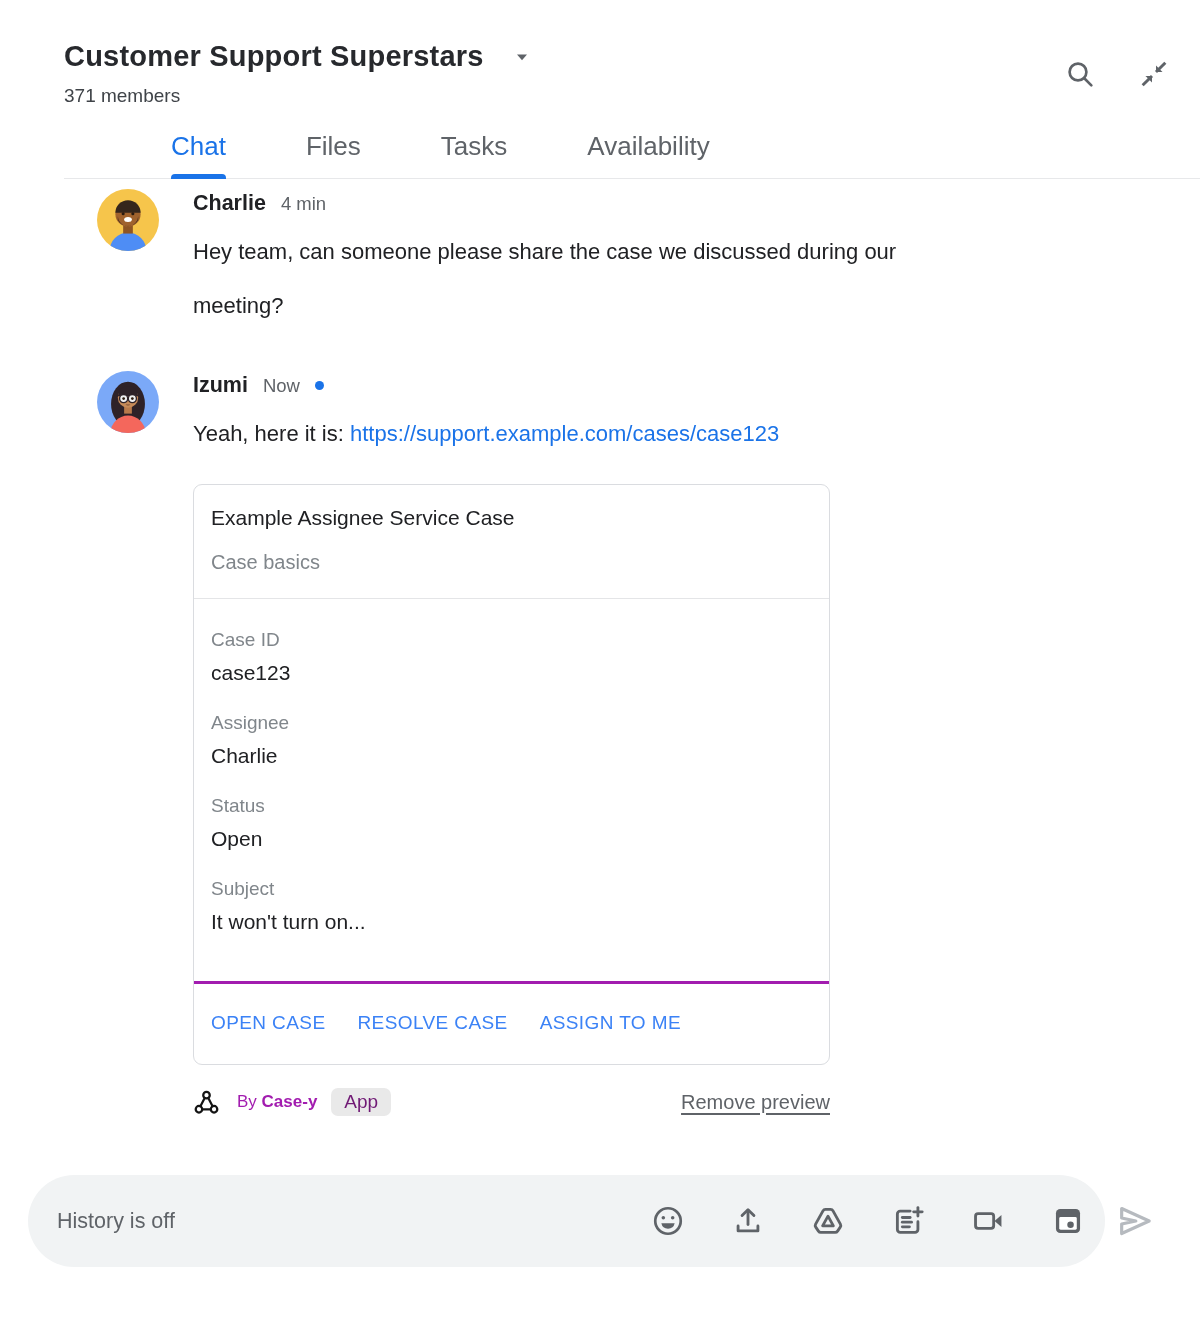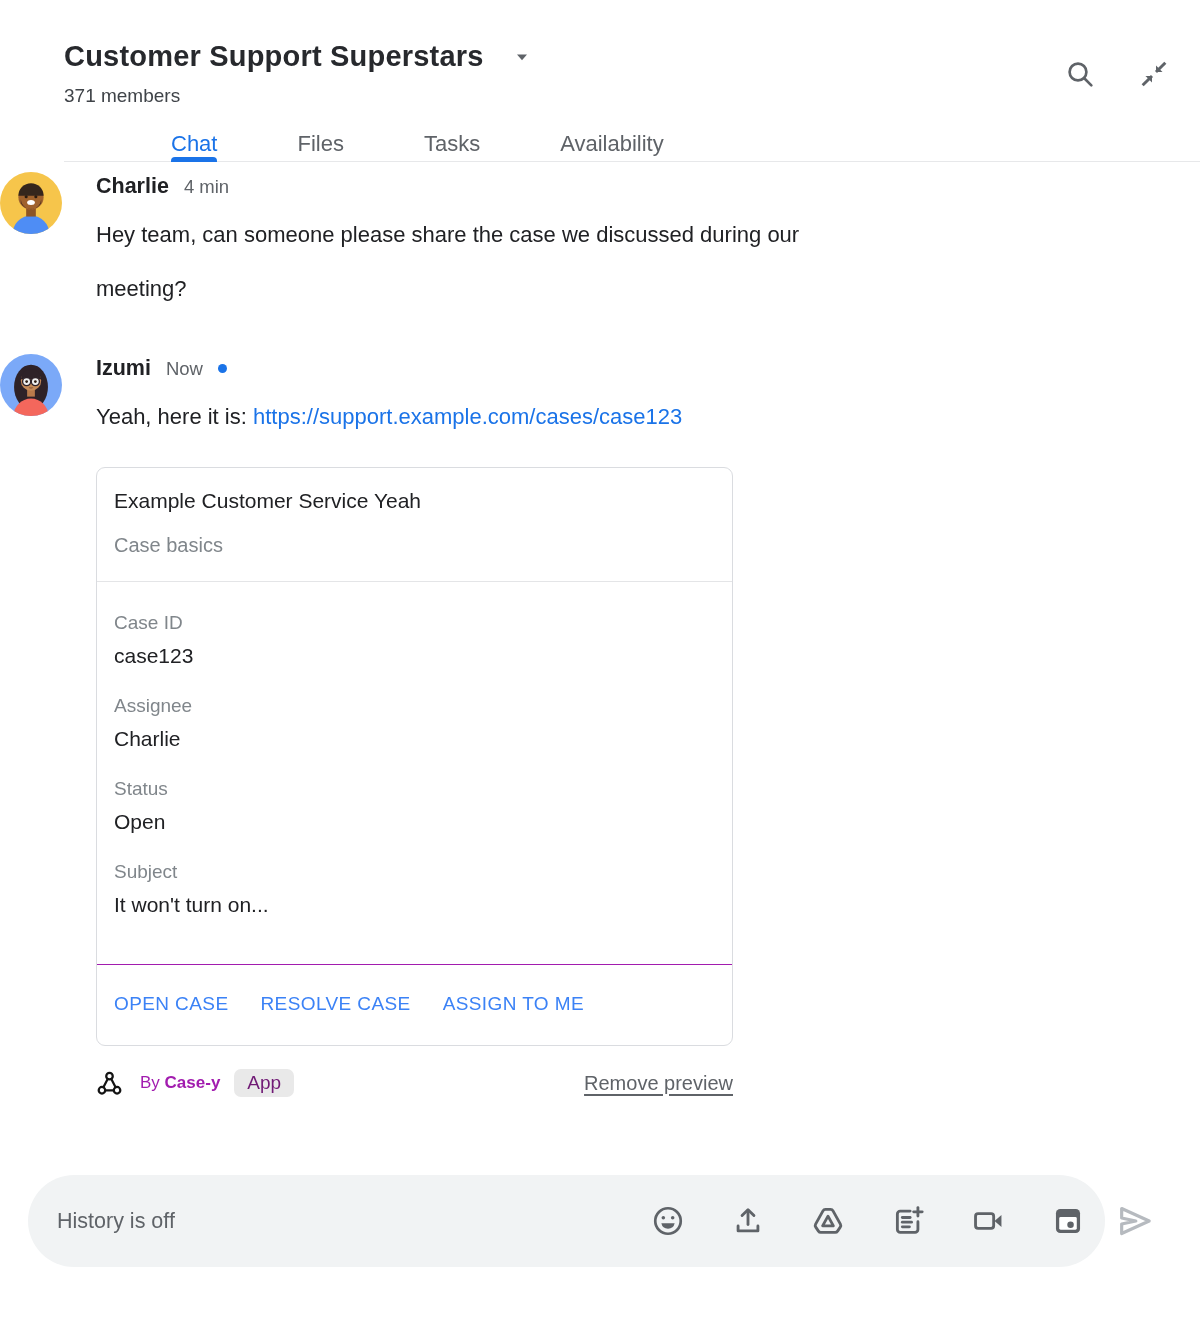--- a/index.html
+++ b/index.html
@@ -9,44 +9,44 @@
   
   .header { padding:20px 0 0 64px; position:relative; }
   .title-row { display:flex; align-items:center; gap:28px; cursor:pointer; }
   .room-title { font-size:29px; font-weight:600; color:#27292d; letter-spacing:.2px; }
   .caret-icon { width:20px; height:20px; }
   .members { margin-top:12px; font-size:19px; color:#3f4348; }
   .header-icons { position:absolute; top:38px; right:30px; display:flex; gap:42px; }
   .hicon { width:32px; height:32px; cursor:pointer; }
 
   .tabs { display:flex; gap:80px; padding-left:107px; margin-top:24px; border-bottom:1px solid #e7e8ea; }
-  .tab { font-size:22px; color:#5f6368; padding-bottom:4px; position:relative; cursor:pointer; }
+  .tab { font-size:26px; color:#5f6368; padding-bottom:16px; position:relative; cursor:pointer; }
   .tab.active { color:#1a73e8; font-weight:500; }
   .tab.active::after { content:""; position:absolute; left:0; right:0; bottom:-1px; height:5px; border-radius:4px 4px 0 0; background:#1a73e8; }
 
   
-  .main { }
+  .main { padding-left:97px; }
   .msg { display:flex; gap:34px; }
   .msg-1 { margin-top:10px; }
   .msg-2 { margin-top:38px; }
   .avatar { width:62px; height:62px; border-radius:50%; overflow:hidden; flex:none; }
   .msg-content { flex:1; min-width:0; }
   .name-row { display:flex; align-items:center; gap:15px; padding-top:2px; }
   .author { font-size:21.5px; font-weight:700; color:#202124; }
   .time { font-size:18.5px; color:#5f6368;text-align:right; }
   .presence-dot { width:9px; height:9px; border-radius:50%; background:#1a73e8; }
   .msg-text { margin-top:9px; font-size:22px; line-height:54px; color:#202124; max-width:770px; }
   .msg-link { color:#1a73e8; text-decoration:none; cursor:pointer; }
 
   
   .card { margin-top:23px; width:637px; border:1px solid #dadce0; border-radius:9px; background:#fff; }
   .card-header { padding:21px 17px 24px; border-bottom:1px solid #e4e5e7; }
   .card-title { font-size:21px; color:#202124; }
   .card-subtitle { font-size:20px; color:#80868b; margin-top:21px; }
-  .card-fields { padding:30px 17px 20px; border-bottom:1px solid #a21caf; }
+  .card-fields { padding:30px 17px 20px; border-bottom:3px solid #a21caf; }
   .field { margin-bottom:27px; }
   .field-label { font-size:19px; color:#80868b; }
   .field-value { font-size:21px; color:#202124; margin-top:10px; }
   .card-actions { padding:28px 17px 30px; display:flex; gap:32px; }
   .card-btn { font-size:19px; font-weight:400; color:#3b82f6; letter-spacing:.4px; background:none; border:none; font-family:inherit; cursor:pointer; padding:0; }
 
   
   .attribution { margin-top:23px; width:637px; display:flex; align-items:center; }
   .webhook-icon { width:27px; height:27px; flex:none; }
   .by-text { margin-left:17px; font-size:17px; color:#a21caf; }
@@ -141,21 +141,21 @@
       <div class="msg-content">
         <div class="name-row">
           <span class="author">Izumi</span>
           <span class="time">Now</span>
           <span class="presence-dot"></span>
         </div>
         <div class="msg-text"><span>Yeah, here it is: </span><a class="msg-link">https://support.example.com/cases/case123</a></div>
 
         <div class="card">
           <div class="card-header">
-            <div class="card-title">Example Customer Service Yeah</div>
+            <div class="card-title">Example Assignee Service Case</div>
             <div class="card-subtitle">Case basics</div>
           </div>
           <div class="card-fields">
             <div class="field">
               <div class="field-label">Case ID</div>
               <div class="field-value">case123</div>
             </div>
             <div class="field">
               <div class="field-label">Assignee</div>
               <div class="field-value">Charlie</div>

